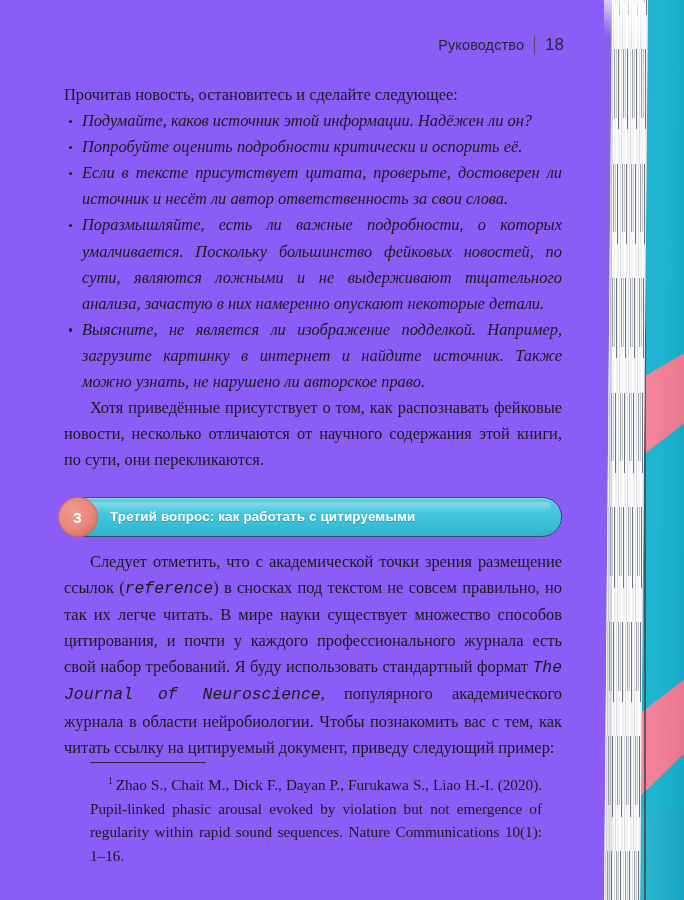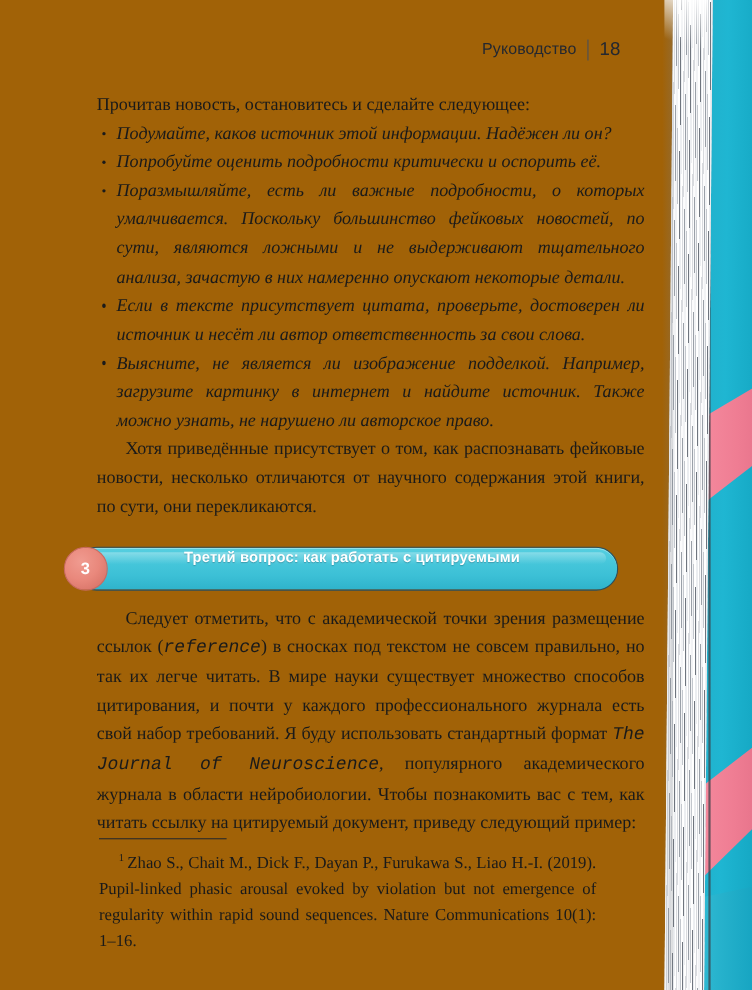--- a/index.html
+++ b/index.html
@@ -5,21 +5,21 @@
 <style>
   html, body {
     margin: 0;
     padding: 0;
     background: #ffffff;
   }
   .page {
     position: relative;
     width: 684px;
     height: 900px;
-    background: #a16207;
+    background: #8b5cf6;
     overflow: hidden;
     font-family: "Liberation Serif", "DejaVu Serif", serif;
     color: #1a1a1a;
   }
 
   
   .runhead {
     position: absolute;
     top: 34px;
     left: 64px;
@@ -47,21 +47,20 @@
     font-size: 17px;
     color: #242830;
   }
 
   
   .col {
     position: absolute;
     left: 64px;
     top: 82px;
     width: 498px;
-    margin-left: 24px;
   }
   .bodytext {
     font-size: 16.4px;
     line-height: 26.1px;
     text-align: justify;
     text-justify: inter-word;
     hyphens: manual;
   }
   .lead {
     margin: 0 0 0 0;
@@ -155,21 +154,21 @@
     line-height: 1;
     margin-left: -1px;
   }
   .callout-text {
     position: absolute;
     left: 42px;
     top: 1px;
     width: 420px;
     height: 38px;
     display: flex;
-    flex-direction: row;
+    flex-direction: column;
     justify-content: center;
     font-family: "Liberation Sans", "DejaVu Sans", sans-serif;
     font-size: 13.4px;
     font-weight: 700;
     color: #ffffff;
     line-height: 18px;
     letter-spacing: .15px;
     text-shadow: 0 1px 1px rgba(20,70,85,.35);
     z-index: 2;
   }
@@ -297,22 +296,22 @@
     <span class="runhead-folio">18</span>
   </div>
 
   <div class="col">
 
     <p class="bodytext lead">Прочитав новость, остановитесь и сделайте следующее:</p>
 
     <ul class="bullets bodytext">
       <li>Подумайте, каков источник этой информации. Надёжен ли он?</li>
       <li>Попробуйте оценить подробности критически и оспорить её.</li>
+      <li>Если в тексте присутствует цитата, проверьте, достоверен ли источник и несёт ли автор ответственность за свои слова.</li>
       <li>Поразмышляйте, есть ли важные подробности, о которых умалчивается. Поскольку большинство фейковых новостей, по сути, являются ложными и не выдерживают тщательного анализа, зачастую в них намеренно опускают некоторые детали.</li>
-      <li>Если в тексте присутствует цитата, проверьте, достоверен ли источник и несёт ли автор ответственность за свои слова.</li>
       <li>Выясните, не является ли изображение подделкой. Например, загрузите картинку в интернет и найдите источник. Также можно узнать, не нарушено ли авторское право.</li>
     </ul>
 
     <p class="bodytext para">Хотя приведённые присутствует о том, как распознавать фейковые новости, несколько отличаются от научного содержания этой книги, по сути, они перекликаются.</p>
   </div>
 
   <div class="callout">
     <div class="callout-pill"></div>
     <div class="callout-badge">
       <span class="callout-badge-num">3</span>
@@ -321,21 +320,21 @@
       <span>Третий вопрос: как работать с цитируемыми</span>
     </div>
   </div>
 
   <div class="col" style="top:549px;">
     <p class="bodytext para"><span>Следует отметить, что с академической точки зрения размещение ссылок (</span><em>reference</em><span>) в сносках под текстом не совсем правильно, но так их легче читать. В мире науки существует множество способов цитирования, и почти у каждого профессионального журнала есть свой набор требований. Я буду использовать стандартный формат </span><em>The Journal of Neuroscience</em><span>, популярного академического журнала в области нейробиологии. Чтобы познакомить вас с тем, как читать ссылку на цитируемый документ, приведу следующий пример:</span></p>
   </div>
 
   <div class="footnote">
     <div class="footnote-rule"></div>
-    <div class="footnote-text"><span class="footnote-marker">1</span><span>Zhao S., Chait M., Dick F., Dayan P., Furukawa S., Liao H.-I. (2019). Pupil-linked phasic arousal evoked by violation but not emergence of regularity within rapid sound sequences. Nature Communications 10(1): 1–16.</span></div>
+    <div class="footnote-text"><span class="footnote-marker">1</span><span>Zhao S., Chait M., Dick F., Dayan P., Furukawa S., Liao H.-I. (2020). Pupil-linked phasic arousal evoked by violation but not emergence of regularity within rapid sound sequences. Nature Communications 10(1): 1–16.</span></div>
   </div>
 
   <div class="bookedge">
     <div class="cover">
       <div class="cover-shape s1"></div>
       <div class="cover-shape s2"></div>
       <div class="cover-shape s3"></div>
     </div>
     <div class="edge-dark"></div>
     <div class="pages"></div>

